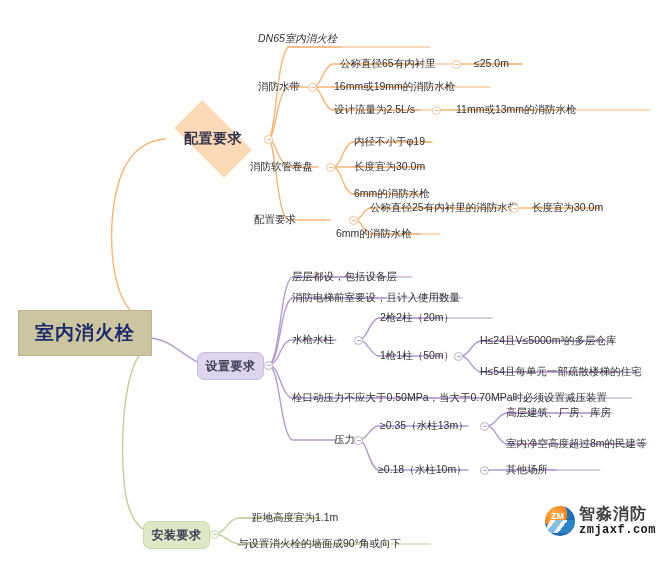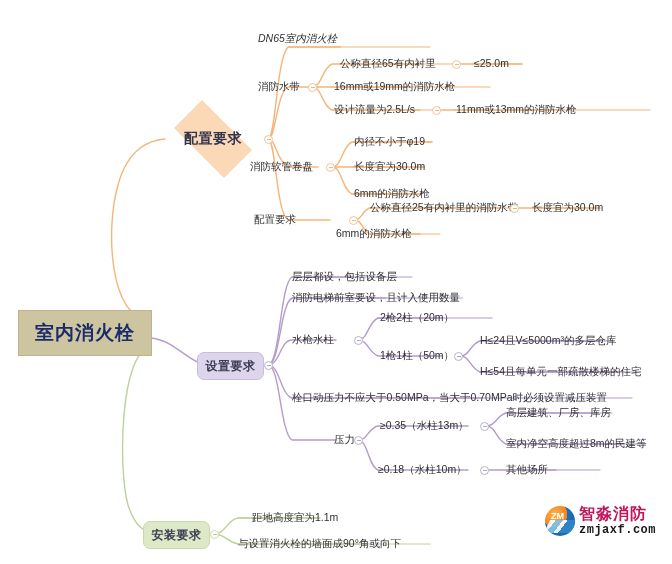--- a/index.html
+++ b/index.html
@@ -84,21 +84,21 @@
     position:absolute;left:2px;bottom:3px;width:27px;height:13px;
     background:linear-gradient(105deg,#ffffff 0 18%,#7fc3e8 18% 42%,#ffffff 42% 58%,#2f86c6 58% 100%);
     transform:skewX(-26deg);opacity:.92;
   }
   .logo-mark .zm{
     position:absolute;left:6px;top:5px;font-size:9px;font-weight:bold;
     color:#ffffff;font-family:"Liberation Sans",sans-serif;
   }
   .logo-cn{
     position:absolute;left:34px;top:2px;font-size:16px;font-weight:bold;
-    color:#be185d;letter-spacing:1px;
+    color:#404040;letter-spacing:1px;
   }
   .logo-url{
     position:absolute;left:34px;top:21px;font-size:12px;font-weight:bold;
     color:#1a1a1a;font-family:"Liberation Mono","DejaVu Sans Mono",monospace;
     letter-spacing:.5px;
   }
 </style>
 </head>
 <body>
 

